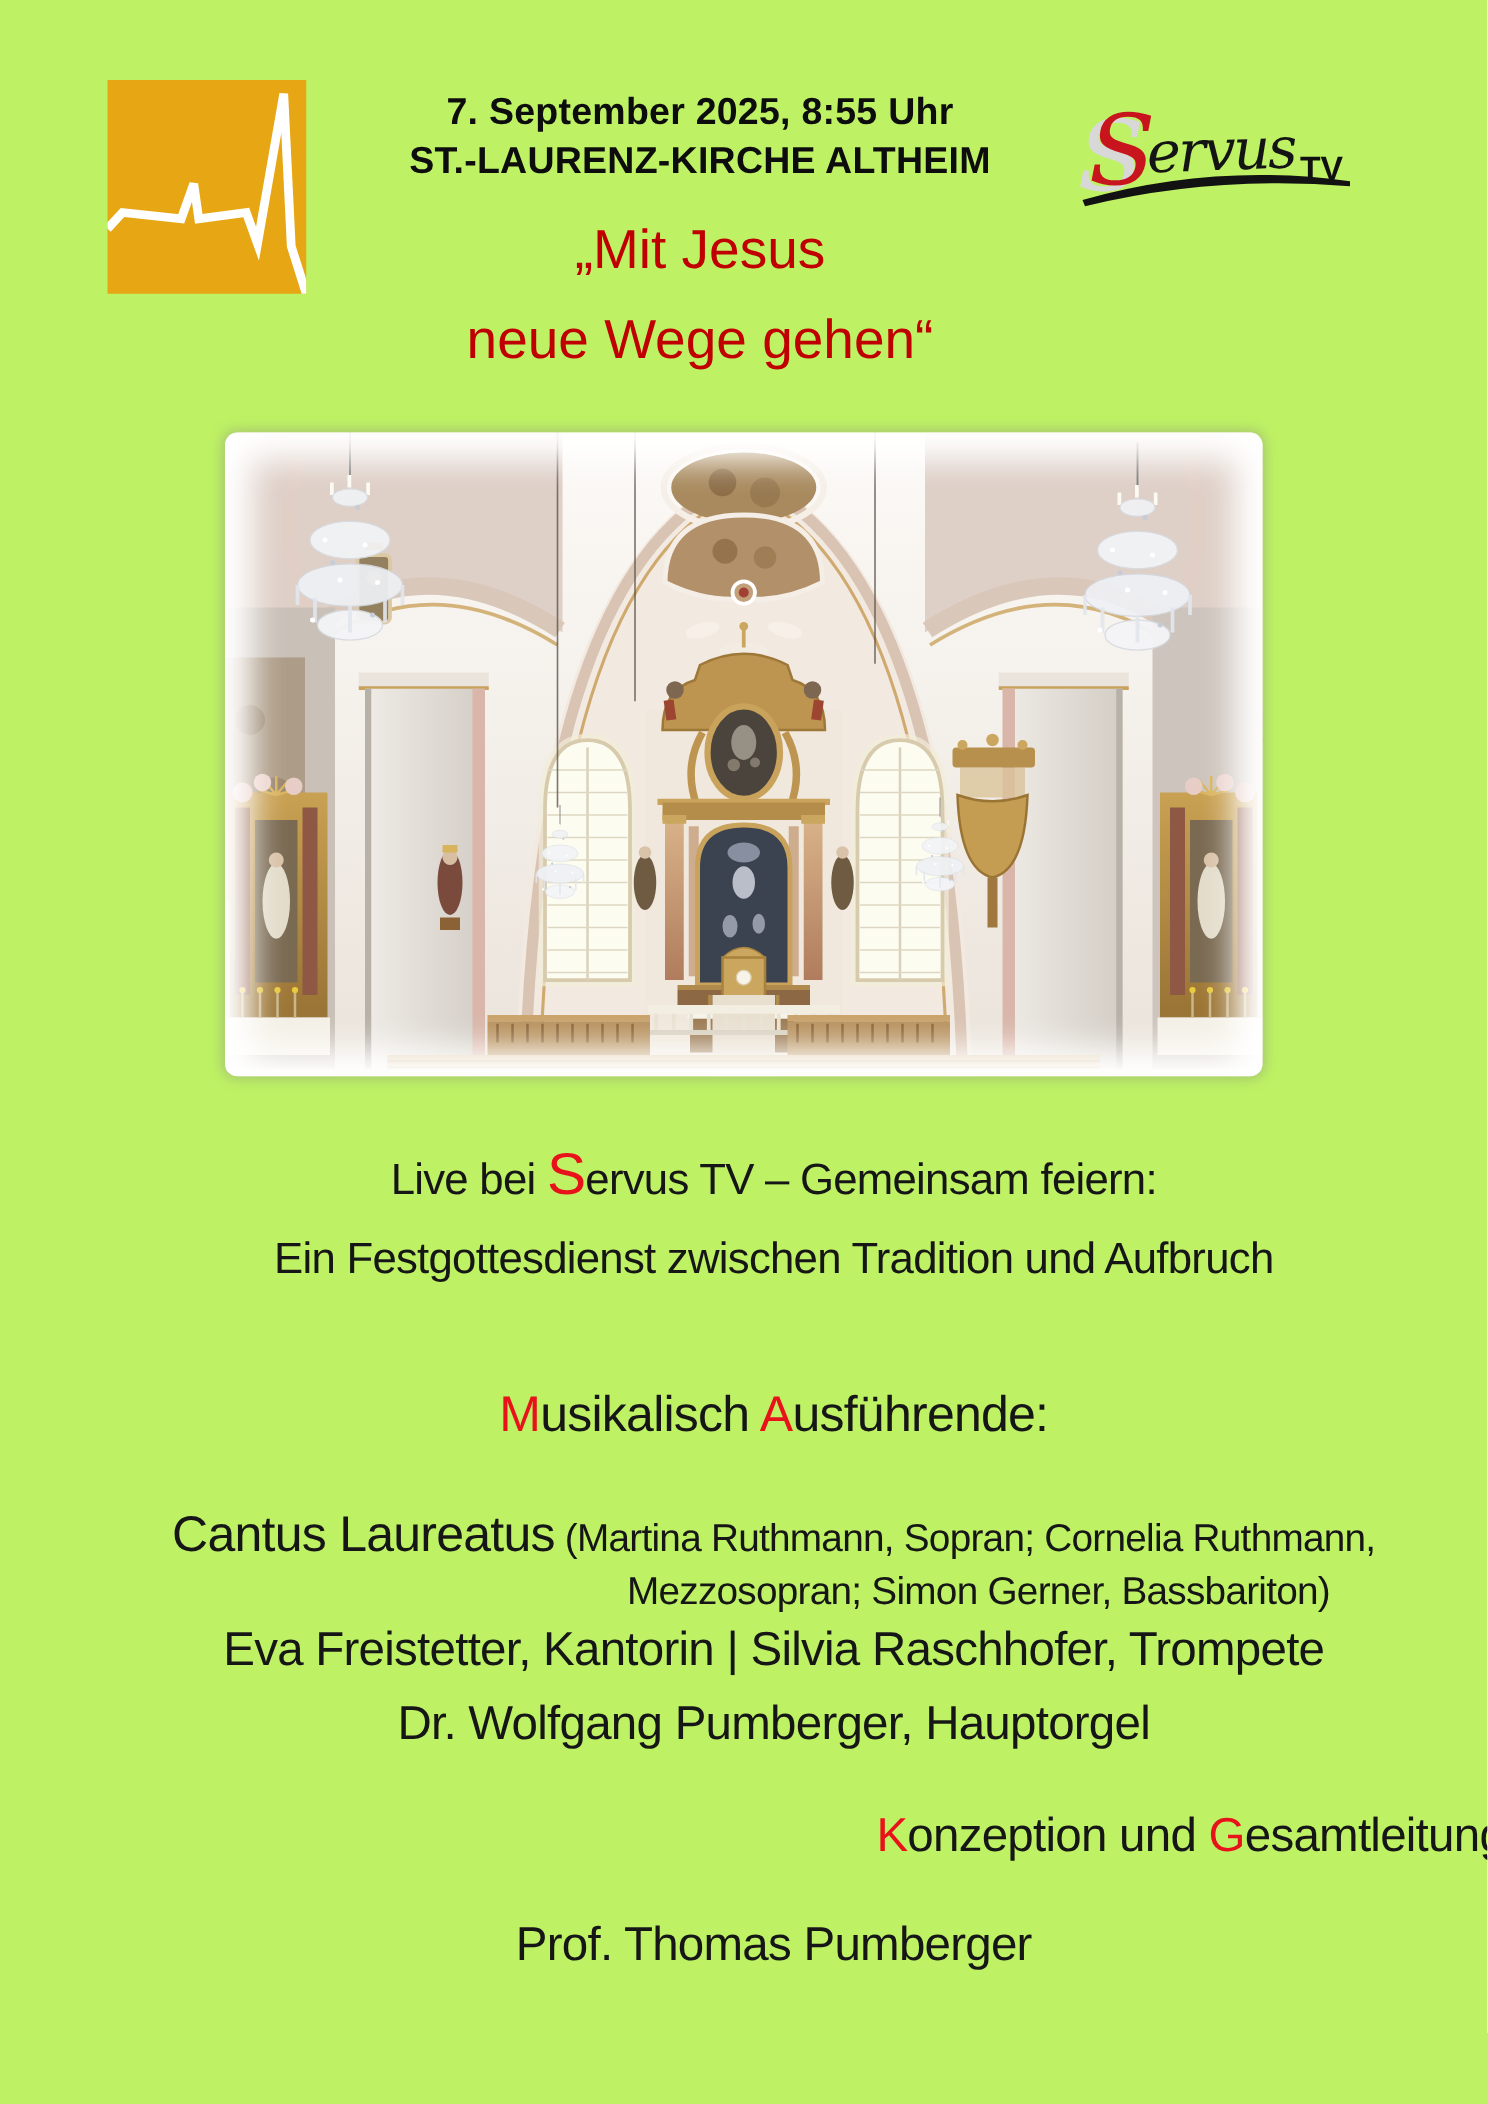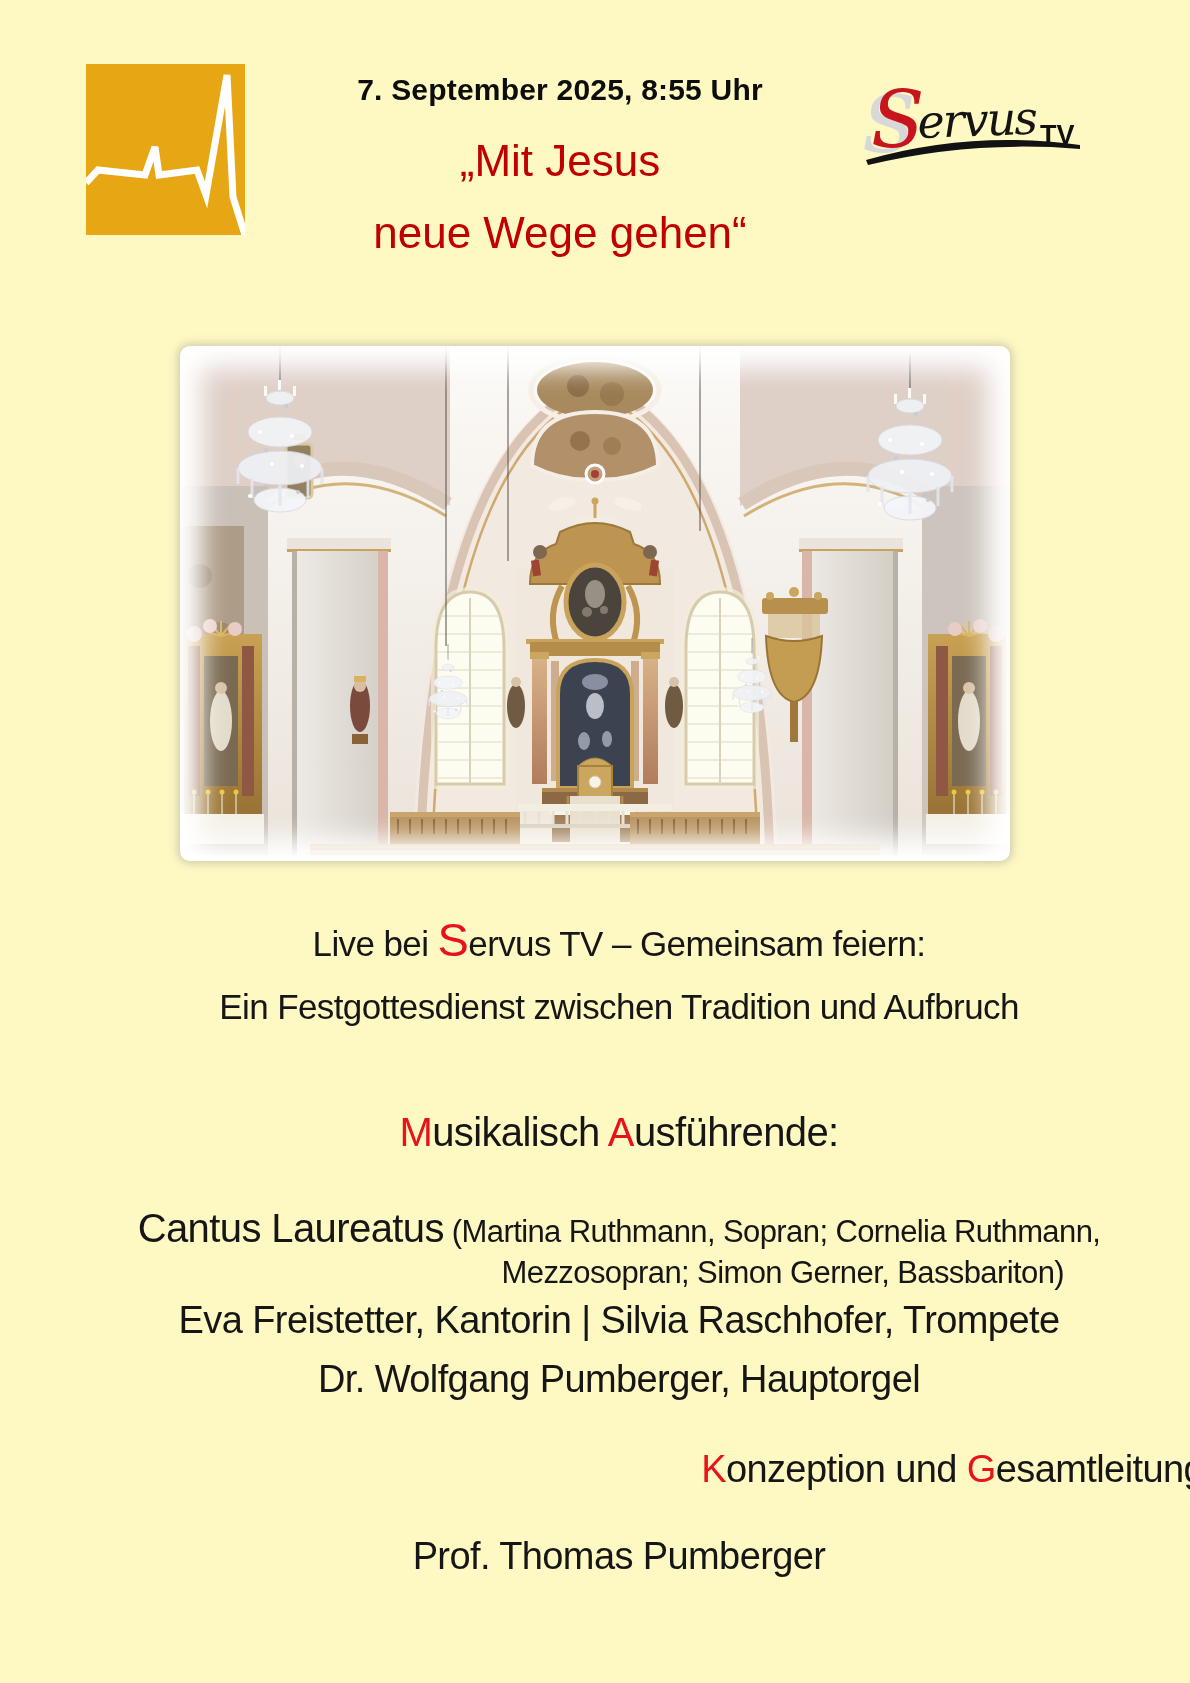--- a/index.html
+++ b/index.html
@@ -1,16 +1,16 @@
 <!DOCTYPE html>
 <html><head>
 <meta charset="utf-8">
 <style>
   html,body{margin:0;padding:0;background:#ffffff;}
-  .page{position:relative;width:1190px;height:1683px;background:#fef9c3;overflow:hidden;
+  .page{position:relative;width:1190px;height:1683px;background:#bef264;overflow:hidden;
         font-family:"Liberation Sans",sans-serif;color:#161616;}
 
   
   .altheim-logo{position:absolute;left:86px;top:64px;width:159px;height:171px;background:#E7A614;}
   .altheim-logo svg{display:block;width:100%;height:100%;}
 
   
   .header-block{position:absolute;left:60px;top:70px;width:1000px;text-align:center;}
   .header-line{font-size:30px;font-weight:bold;line-height:39px;letter-spacing:.2px;color:#0d0d0d;}
   .title{margin-top:16px;font-size:44px;line-height:72px;color:#C00000;font-weight:500;}
@@ -49,20 +49,21 @@
 <div class="page">
 
   <div class="altheim-logo">
     <svg viewBox="0 0 159 171">
       <polyline points="0,119 12,106 59,111 69,83 73,111 111,106 120,131 141,11 147,133 159,171" fill="none" stroke="#ffffff" stroke-width="7" stroke-linejoin="miter"></polyline>
     </svg>
   </div>
 
   <div class="header-block">
     <div class="header-line">7. September 2025, 8:55 Uhr</div>
+    <div class="header-line">ST.-LAURENZ-KIRCHE ALTHEIM</div>
     <div class="title">
       <div>„Mit Jesus</div>
       <div>neue Wege gehen“</div>
     </div>
   </div>
 
   <div class="servus-logo">
     <svg viewBox="0 0 232 106">
       <text x="6" y="80" font-family="DejaVu Serif, serif" font-style="italic" font-size="78" fill="#d8d8d8">S</text>
       <text x="15" y="75" font-family="DejaVu Serif, serif" font-style="italic" font-size="78" fill="#C8151D">S</text>

